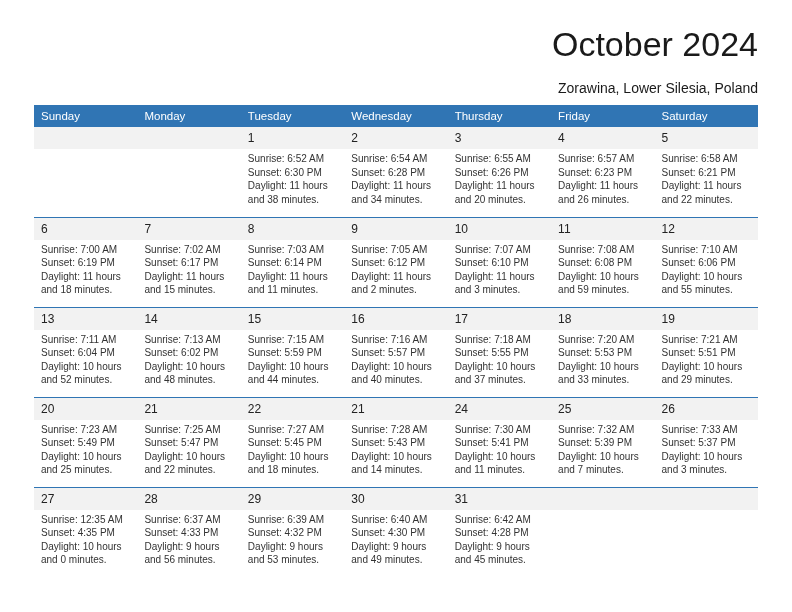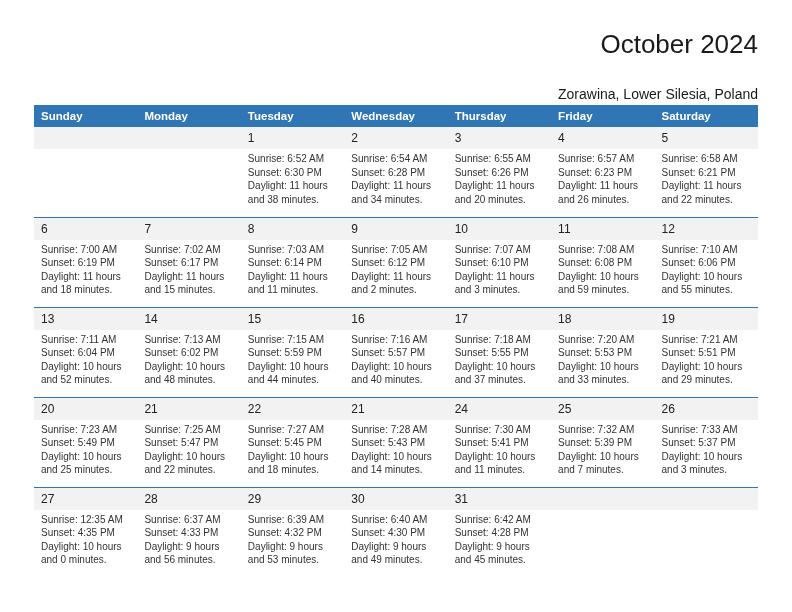--- a/index.html
+++ b/index.html
@@ -61,48 +61,48 @@
     border-top: 0 solid transparent;
   }
 
   .title-block {
     position: absolute;
     right: 0;
     top: 0;
     text-align: right;
   }
   .cal-title {
-    font-size: 26px;
+    font-size: 34px;
     color: #1a1a1a;
     line-height: 32px;
     white-space: nowrap;
     font-weight: normal;
   }
   .cal-subtitle {
     font-size: 14px;
     color: #1a1a1a;
     line-height: 22px;
-    margin-top: 23px;
+    margin-top: 17px;
     white-space: nowrap;
   }
 
   
   .calendar {
     position: absolute;
     left: 34px;
     top: 105px;
     width: 724px;
     border-collapse: collapse;
     table-layout: fixed;
   }
   .calendar th {
     background: #3075b4;
     color: #ffffff;
     font-size: 11.5px;
-    font-weight: bold;
+    font-weight: normal;
     text-align: left;
     padding: 5px 0 5px 7px;
     height: 20px;
     border: none;
   }
   .calendar td {
     vertical-align: top;
     padding: 0;
     border: none;
     border-top: 1.5px solid #3075b4;

